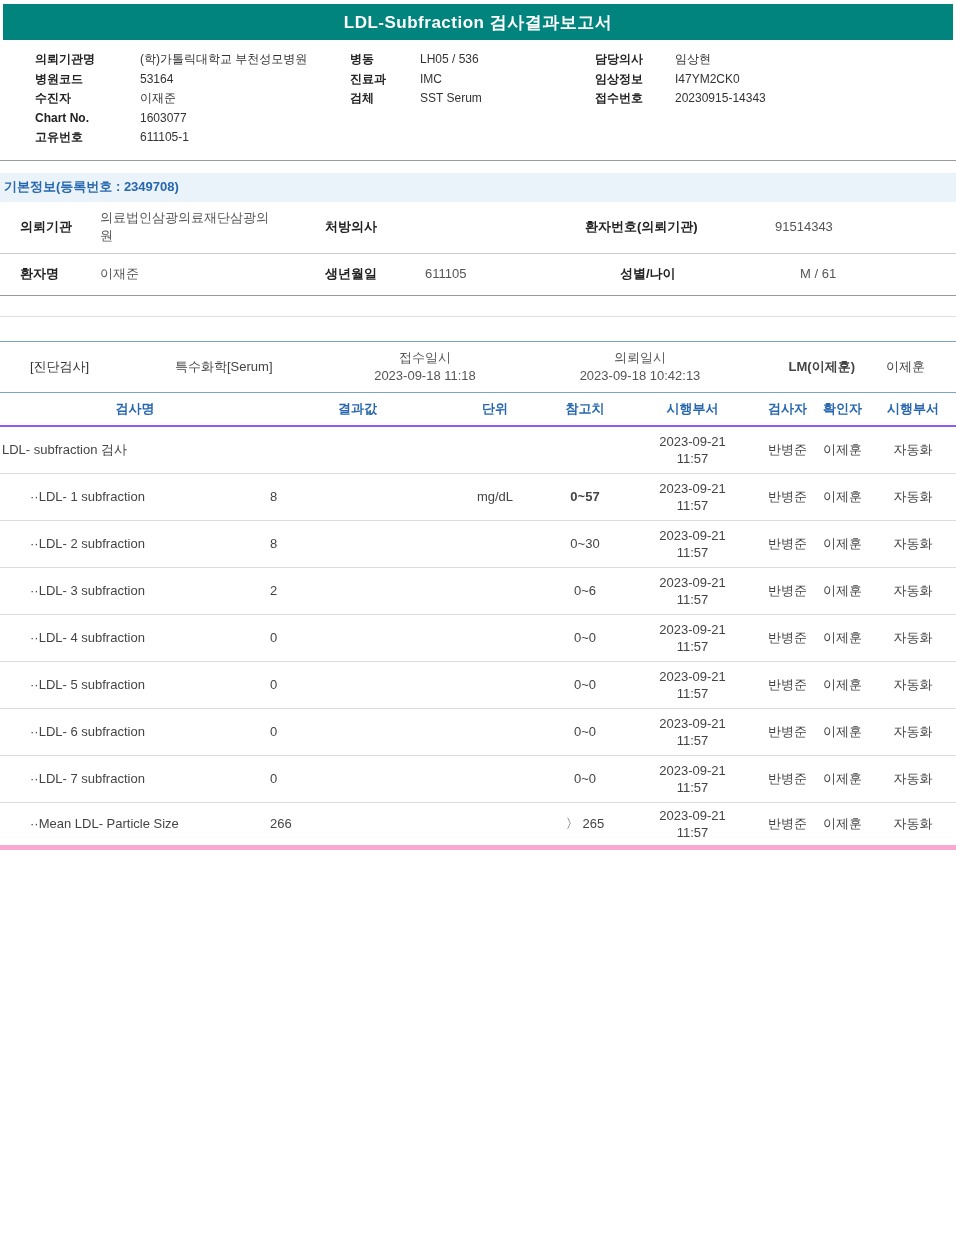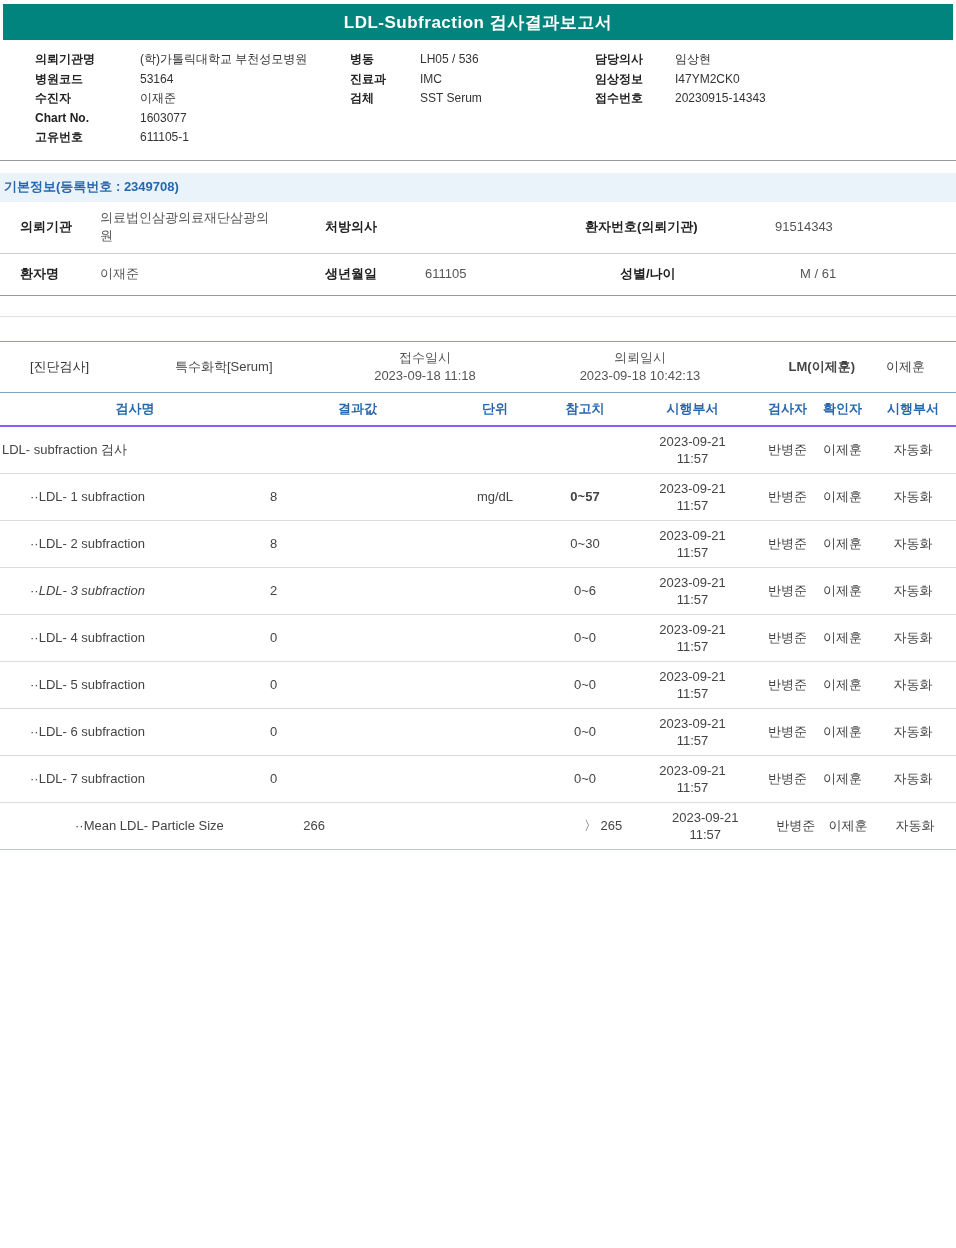--- a/index.html
+++ b/index.html
@@ -74,21 +74,21 @@
   
   .res-header {
     display:flex; height:34px; align-items:center;
     border-bottom:2px solid #8b5cf6;
   }
   .hcell { font-size:13px; font-weight:bold; color:#2667AE; text-align:center; }
   .res-row {
     display:flex; align-items:center; min-height:47px;
     border-bottom:1px solid #dcdcdc; font-size:13px; color:#444;
   }
-  .res-row:last-child { border-bottom:1px solid #f9a8d4;padding-left:45px; }
+  .res-row:last-child { border-bottom:5px solid #f9a8d4; }
   .c-name { text-align:left; padding-left:2px; }
   .c-name.indent { padding-left:30px; }
   .c-result { text-align:left; }
   .c-center { text-align:center; }
   .c-date { line-height:17px; }
 </style>
 </head>
 <body>
 
 <div class="page">
@@ -238,21 +238,21 @@
           <div class="c-center" style="width: 80px;">0~30</div>
           <div class="c-center c-date" style="width: 135px;">
             <div>2023-09-21</div>
             <div>11:57</div>
           </div>
           <div class="c-center" style="width: 55px;">반병준</div>
           <div class="c-center" style="width: 55px;">이제훈</div>
           <div class="c-center" style="width: 86px;">자동화</div>
         </div>
         <div class="res-row">
-          <div class="c-name indent" style="width: 270px; font-style: italic;">··LDL- 3 subfraction</div>
+          <div class="c-name indent" style="width: 270px;">··LDL- 3 subfraction</div>
           <div class="c-result" style="width: 175px;">2</div>
           <div class="c-center" style="width: 100px;"></div>
           <div class="c-center" style="width: 80px;">0~6</div>
           <div class="c-center c-date" style="width: 135px;">
             <div>2023-09-21</div>
             <div>11:57</div>
           </div>
           <div class="c-center" style="width: 55px;">반병준</div>
           <div class="c-center" style="width: 55px;">이제훈</div>
           <div class="c-center" style="width: 86px;">자동화</div>

